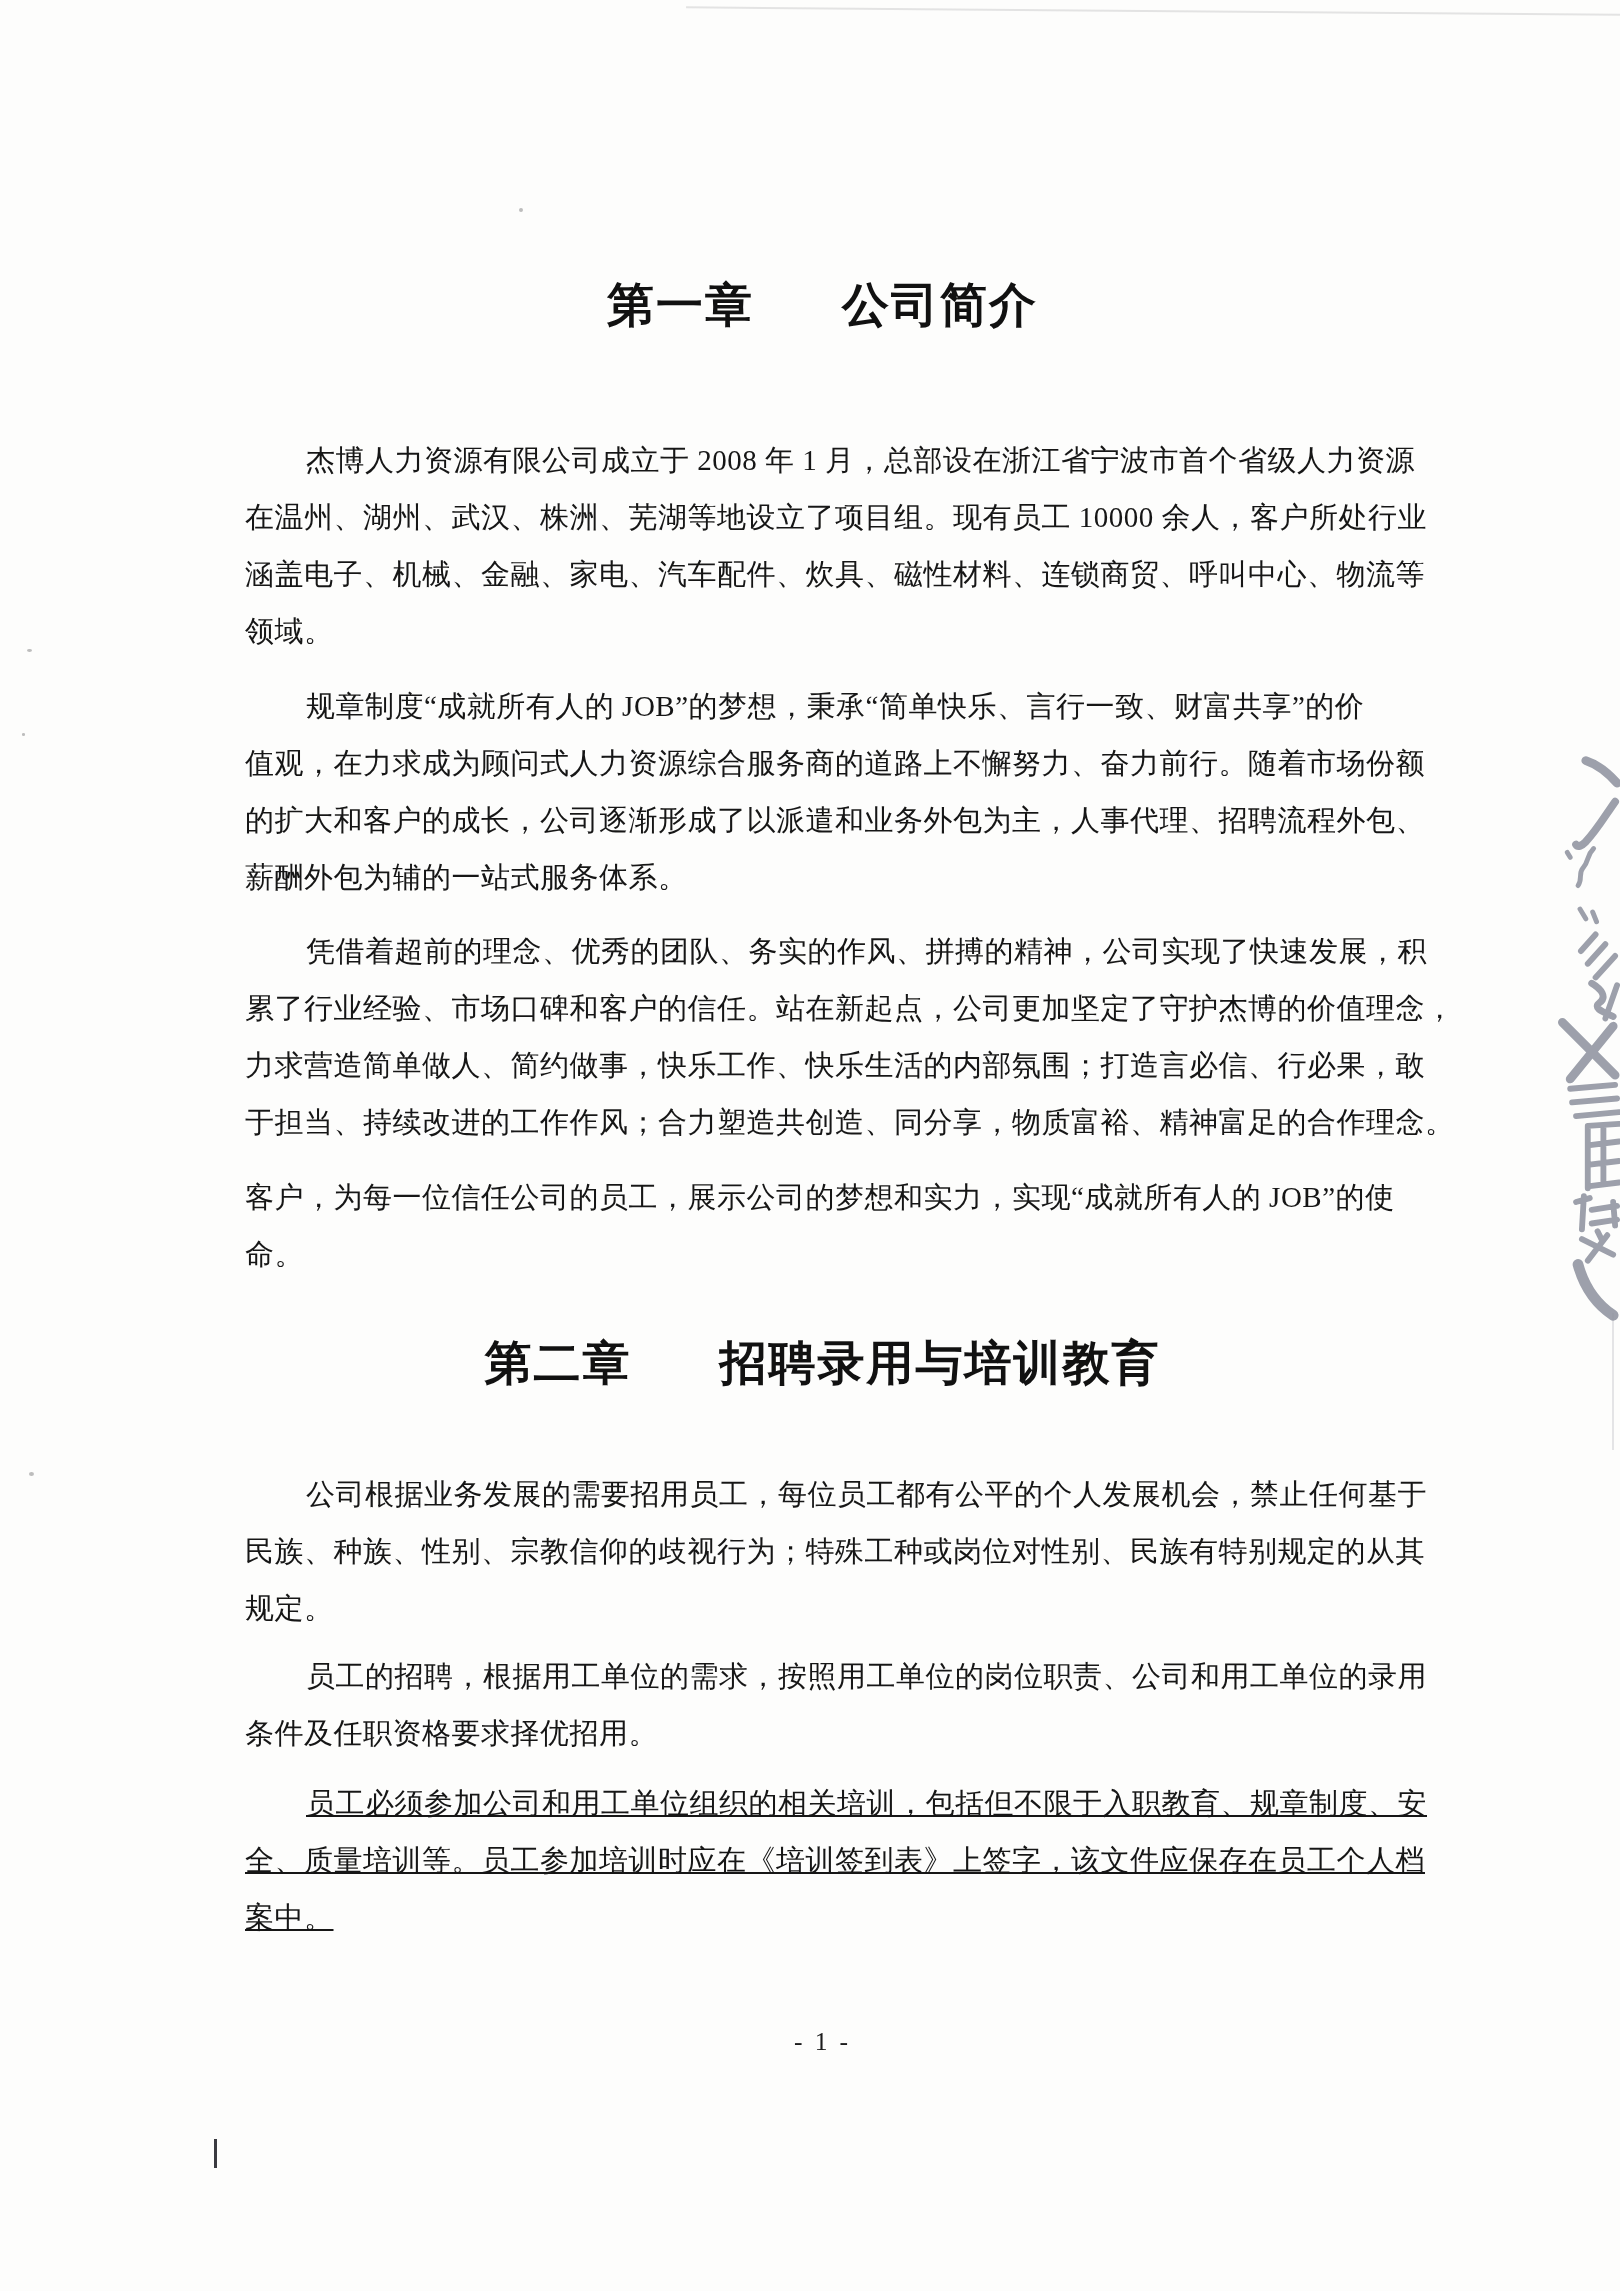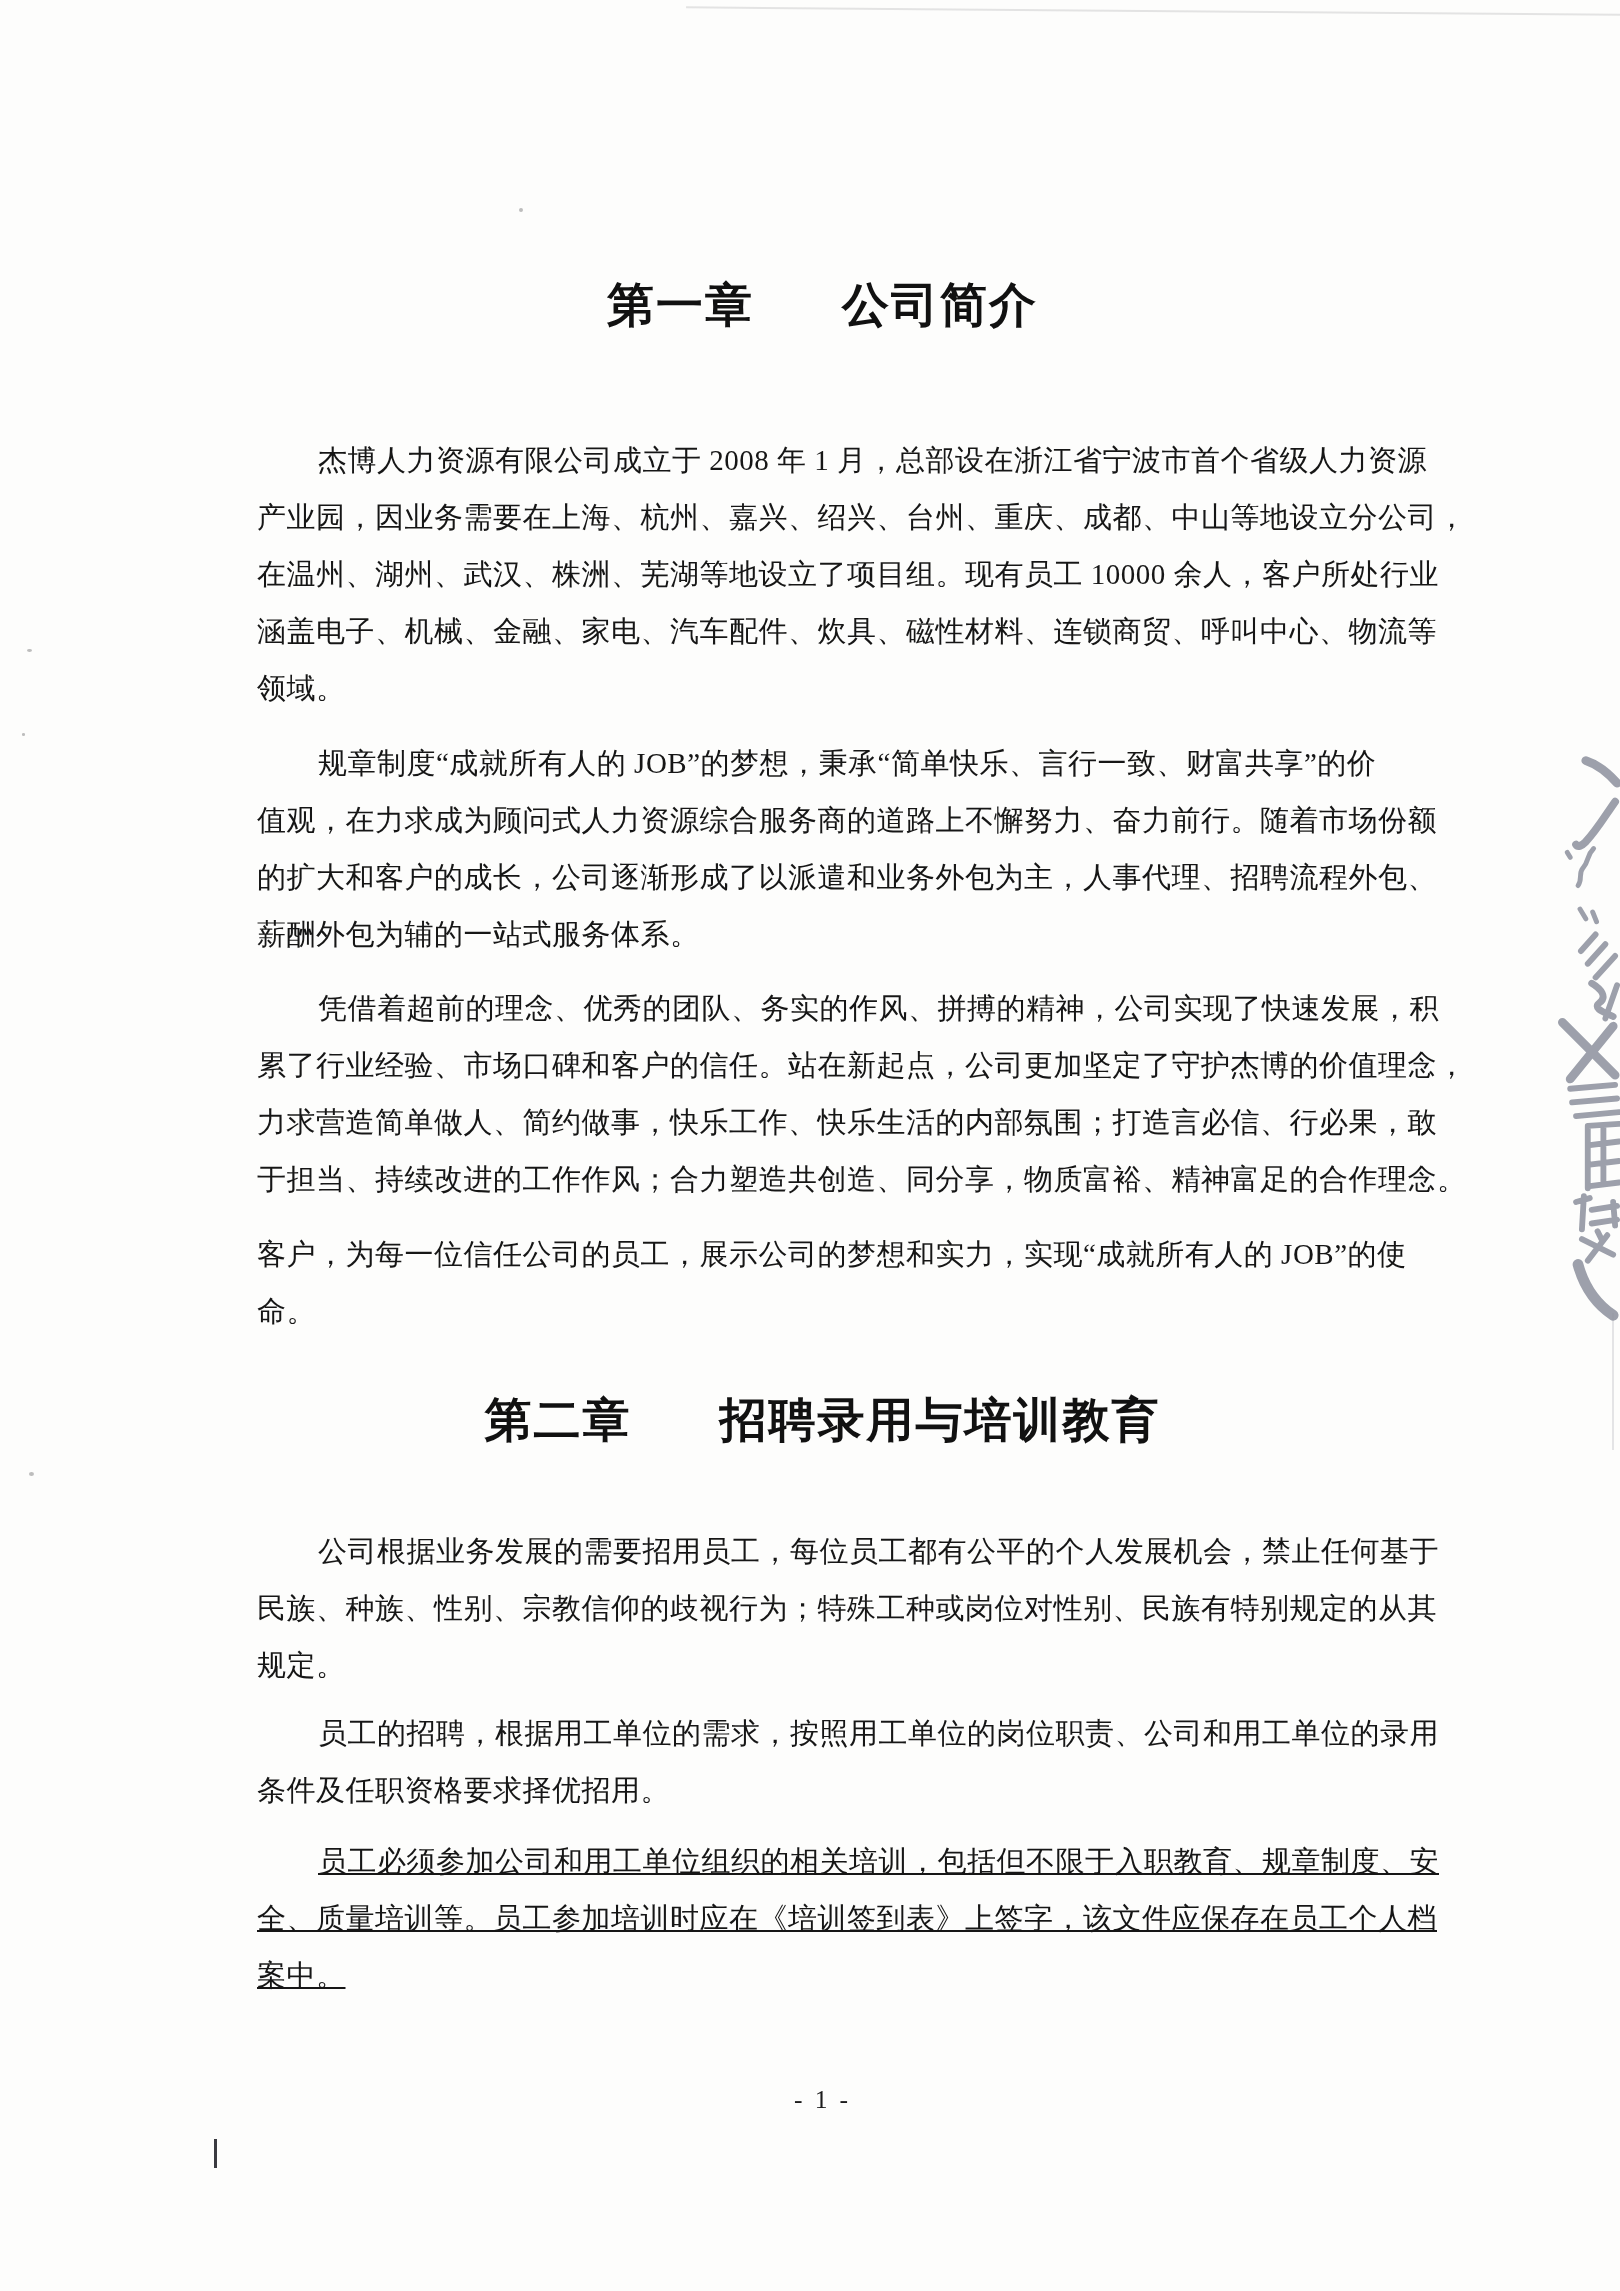--- a/index.html
+++ b/index.html
@@ -38,21 +38,21 @@
   }
   .chap {
     display:flex; justify-content:center; gap:88px;
     font-family:"Liberation Sans","DejaVu Sans",sans-serif;
     font-weight:700; font-size:47px; line-height:55px;
     color:#111; letter-spacing:2px;
     margin:0;
   }
   .chap.t1 { margin-top:277px; }
   .chap.t2 { margin-top:52px; }
-  .para { margin:12px; }
+  .para { margin:0; }
   .para.first-ch1 { margin-top:100px; }
   .para.first-ch2 { margin-top:76px; }
   .para.gap18 { margin-top:17.6px; }
   .para.gap14 { margin-top:13.7px;font-family:Liberation Mono, monospace; }
   .para.gap11 { margin-top:10.8px;text-decoration:underline; }
   .line {
     height:57px; line-height:57px;
     font-size:29px; letter-spacing:0.5px;
     white-space:nowrap;
   }
@@ -106,21 +106,20 @@
   <main class="textcol">
 
     <h1 class="chap t1">
       <span>第一章</span>
       <span>公司简介</span>
     </h1>
 
     <section>
       <div class="para first-ch1">
         <div class="line indent">杰博人力资源有限公司成立于 2008 年 1 月，总部设在浙江省宁波市首个省级人力资源</div>
-        <div class="line">产业园，因业务需要在上海、杭州、嘉兴、绍兴、台州、重庆、成都、中山等地设立分公司，</div>
         <div class="line">在温州、湖州、武汉、株洲、芜湖等地设立了项目组。现有员工 10000 余人，客户所处行业</div>
         <div class="line">涵盖电子、机械、金融、家电、汽车配件、炊具、磁性材料、连锁商贸、呼叫中心、物流等</div>
         <div class="line">领域。</div>
       </div>
       <div class="para gap18">
         <div class="line indent">规章制度“成就所有人的 JOB”的梦想，秉承“简单快乐、言行一致、财富共享”的价</div>
         <div class="line">值观，在力求成为顾问式人力资源综合服务商的道路上不懈努力、奋力前行。随着市场份额</div>
         <div class="line">的扩大和客户的成长，公司逐渐形成了以派遣和业务外包为主，人事代理、招聘流程外包、</div>
         <div class="line">薪酬外包为辅的一站式服务体系。</div>
       </div>

